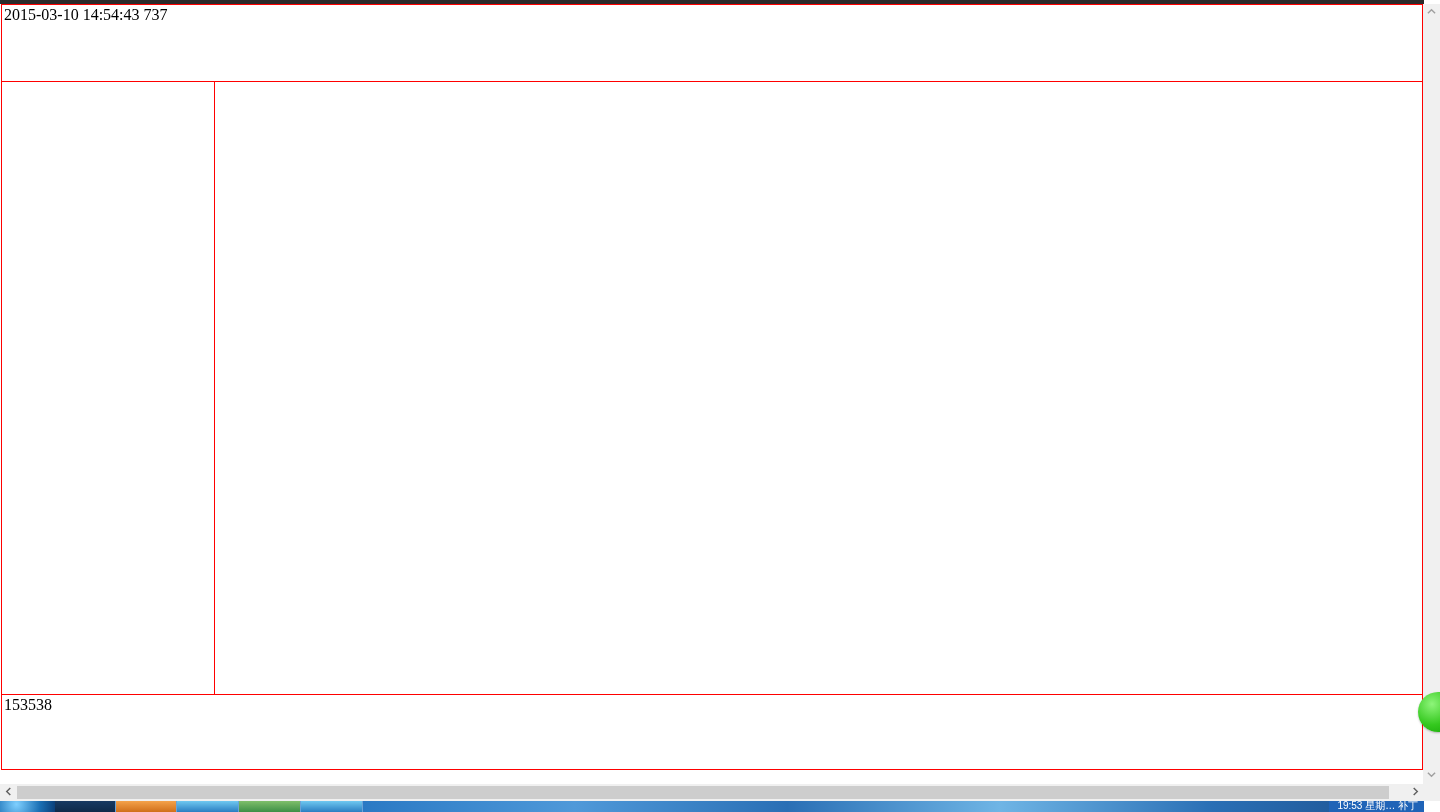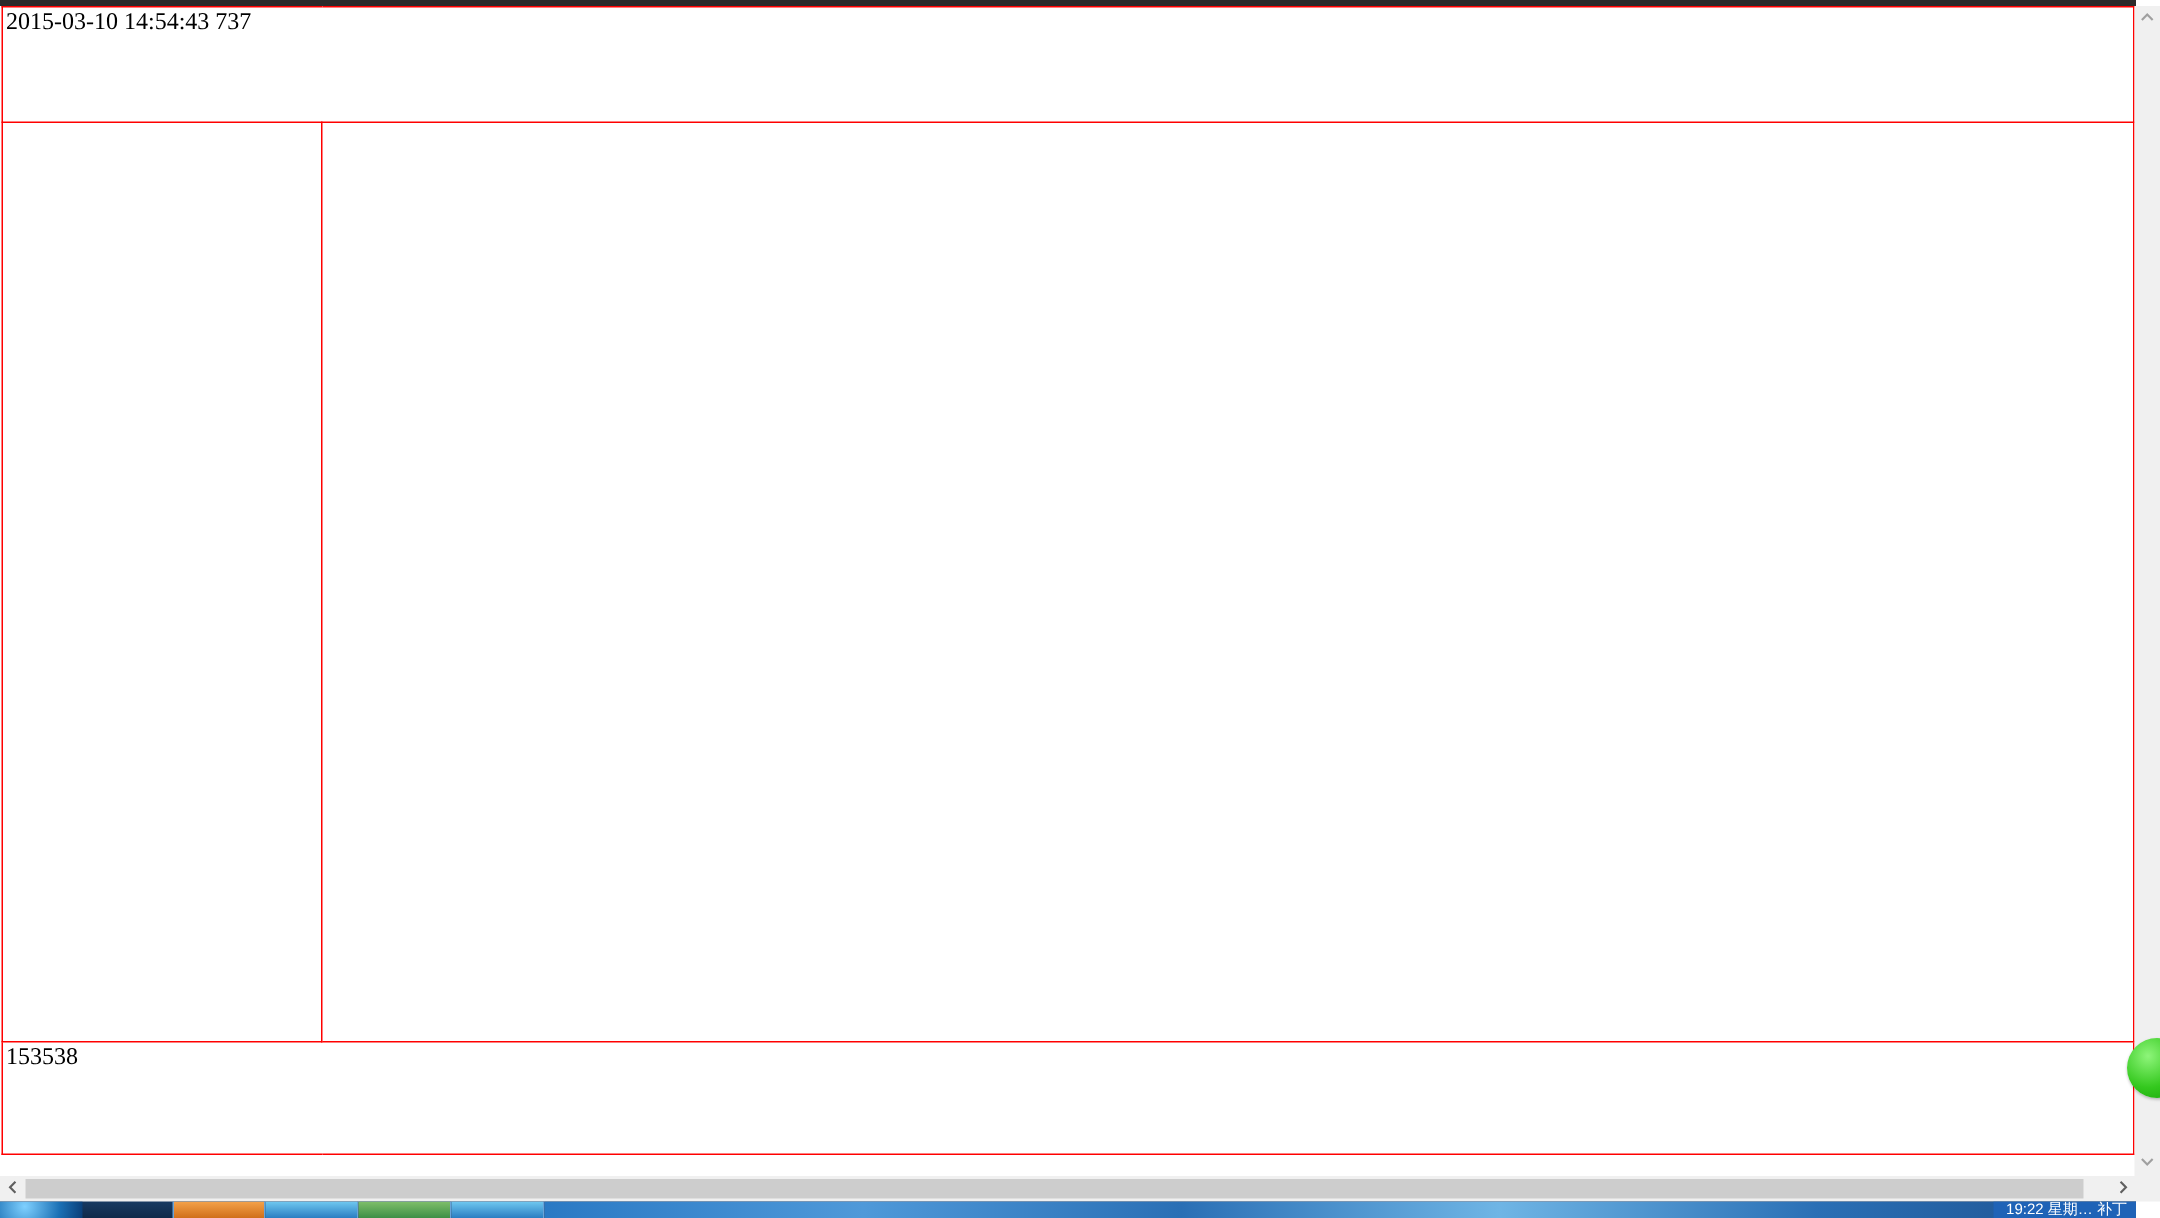--- a/index.html
+++ b/index.html
@@ -120,16 +120,16 @@
   <div class="green-ball"></div>
 
   <div class="taskbar">
     <div class="tb-seg tb-start"></div>
     <div class="tb-seg tb-firefox"></div>
     <div class="tb-seg tb-ie"></div>
     <div class="tb-seg tb-app1"></div>
     <div class="tb-seg tb-app2"></div>
     <div class="tb-seg tb-wave"></div>
     <div class="tb-clockbg"></div>
-    <div class="tb-clock">19:22 星期… 补丁</div>
+    <div class="tb-clock">19:53 星期… 补丁</div>
   </div>
 
 </div>
 
 </body></html>

